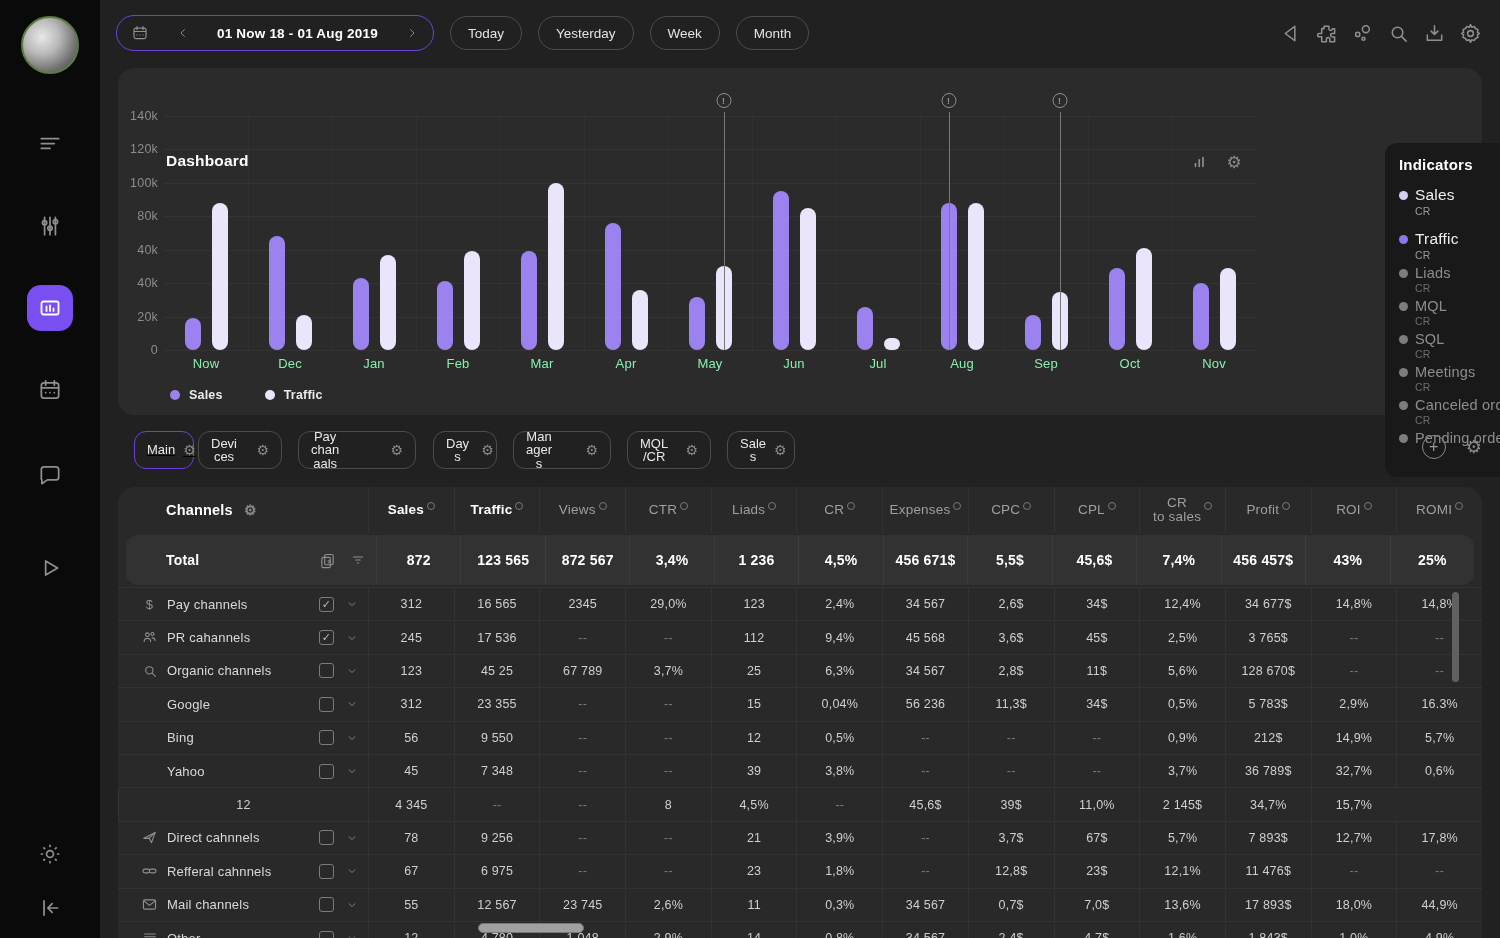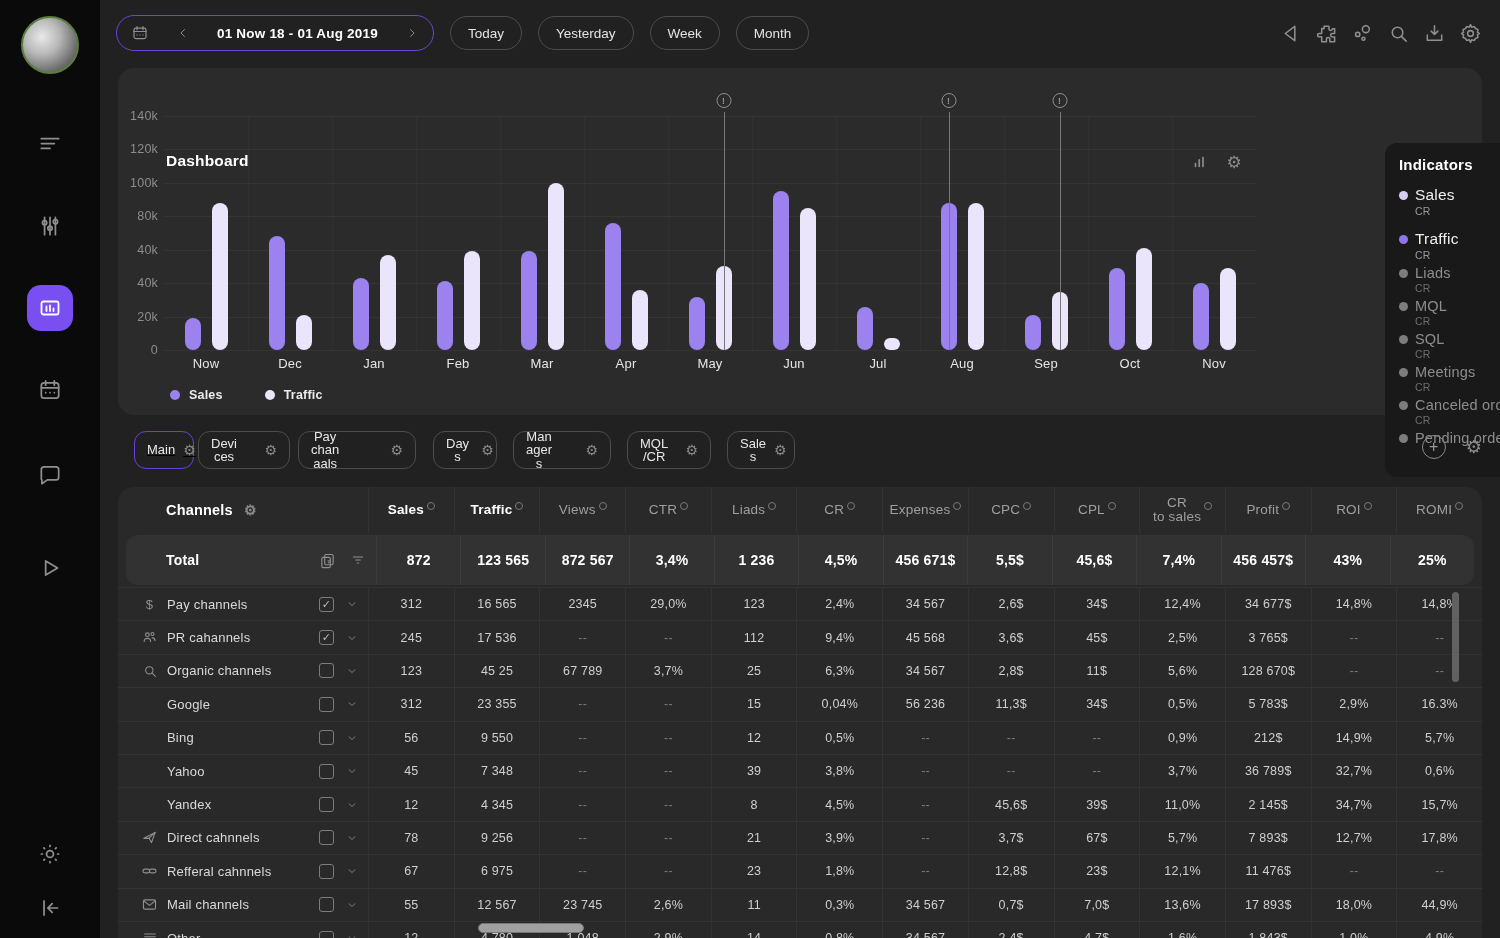--- a/index.html
+++ b/index.html
@@ -34,21 +34,21 @@
   .grid-v { position:absolute; top:0; bottom:0; width:1px; background:rgba(255,255,255,.028); }
   .groups { position:absolute; inset:0; display:flex; }
   .bar-group { flex:1; display:flex; align-items:flex-end; justify-content:center; gap:11px; position:relative; }
   .bar-slot { width:16px; height:100%; position:relative; display:flex; align-items:flex-end; }
   .bar-fill { width:100%; border-radius:8px; position:relative; z-index:1; }
   .ann-line { position:absolute; left:50%; top:-4px; bottom:0; width:1px; background:#787878; z-index:3; }
   .ann-circle { position:absolute; left:50%; top:-23px; transform:translateX(-50%); width:15px; height:15px;
     border:1px solid #8f8f8f; border-radius:50%; font-size:9.5px; line-height:14px; text-align:center; color:#b9b9b9; z-index:4; }
   .ylabel { position:absolute; left:6px; width:34px; text-align:right; font-size:12.5px; color:#8d8d8d; }
   .xlabels { position:absolute; left:46px; top:288px; width:1092px; display:flex; }
-  .xlabels span { flex:1; text-align:center; font-size:13px; color:#e5e5e5; }
+  .xlabels span { flex:1; text-align:center; font-size:13px; color:#86efac; }
   .legend { position:absolute; left:52px; top:320px; display:flex; gap:42px; align-items:center; }
   .legend .item { display:flex; gap:9px; align-items:center; font-size:12.5px; font-weight:bold; color:#eaeaea; }
   .dot { width:10px; height:10px; border-radius:50%; }
 
   
   #indicators { position:absolute; left:1267px; top:75px; width:211px; height:334px; background:#191919;
     border-radius:12px; padding:13px 14px 0 14px; overflow:hidden; }
   .ind-head { display:flex; align-items:center; }
   .ind-head .t { font-size:15px; font-weight:bold; color:#fff; flex:1; }
   .ind-item .r1 { display:flex; align-items:center; }
@@ -508,21 +508,21 @@
 
 <div id="filter-row">
   <div class="row-tools">
     <span class="plus-ic">+</span>
     <span class="gear-ch" style="font-size:18px">⚙</span>
   </div>
 <button class="tab active" style="left: 16px; width: 60px; text-decoration: underline;">
       <span class="lb">Main</span>
       <span class="gear-ch" style="margin-left:auto">⚙</span>
     </button>
-    <button class="tab" style="left: 80px; width: 92px;">
+    <button class="tab" style="left: 80px; width: 84px;">
       <span class="lb">Devi
 ces</span>
       <span class="gear-ch" style="margin-left:auto">⚙</span>
     </button>
     <button class="tab" style="left: 180px; width: 118px;">
       <span class="lb">Pay
 chan
 aals</span>
       <span class="gear-ch" style="margin-left:auto">⚙</span>
     </button>
@@ -759,30 +759,20 @@
         <div class="ncell">3,8%</div>
         <div class="ncell dim">--</div>
         <div class="ncell dim">--</div>
         <div class="ncell dim">--</div>
         <div class="ncell">3,7%</div>
         <div class="ncell">36 789$</div>
         <div class="ncell">32,7%</div>
         <div class="ncell">0,6%</div>
       </div>
       <div class="tgrid trow">
-        <div class="ch-cell">
-          <span class="ric"></span>
-          <span class="nm">Yandex</span>
-          <span class="cb"></span>
-          <span class="chev">
-            <svg viewBox="0 0 24 24" class="ico">
-              <path d="M6 9.5l6 5.5 6-5.5"></path>
-            </svg>
-          </span>
-        </div>
         <div class="ncell">12</div>
         <div class="ncell">4 345</div>
         <div class="ncell dim">--</div>
         <div class="ncell dim">--</div>
         <div class="ncell">8</div>
         <div class="ncell">4,5%</div>
         <div class="ncell dim">--</div>
         <div class="ncell">45,6$</div>
         <div class="ncell">39$</div>
         <div class="ncell">11,0%</div>

